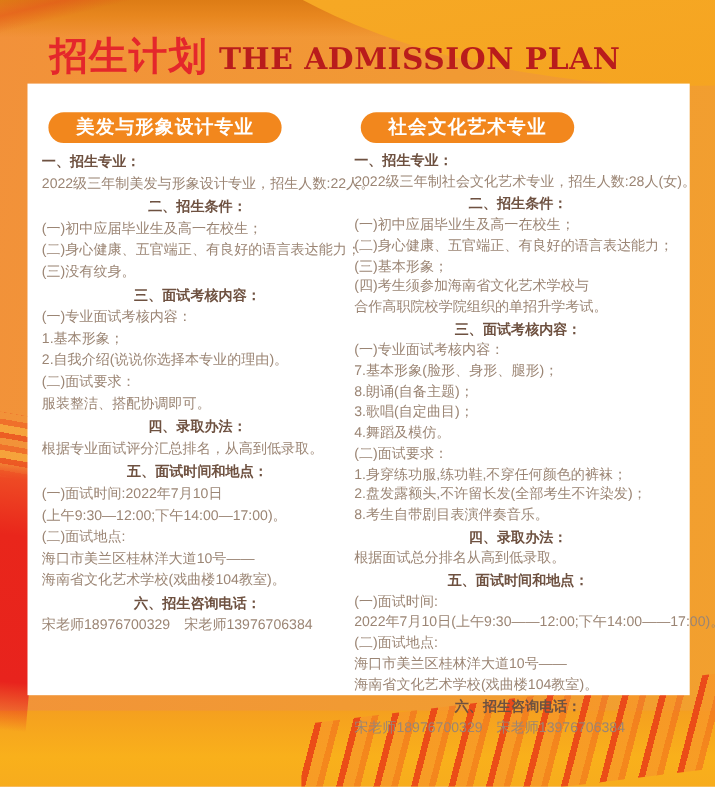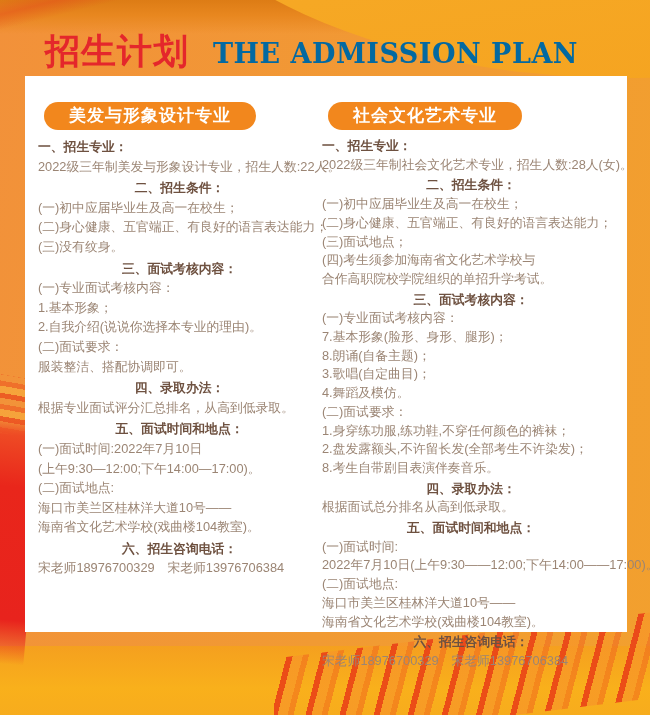--- a/index.html
+++ b/index.html
@@ -49,24 +49,24 @@
     transform:skewY(-7deg);
     background:repeating-linear-gradient(105deg,
       rgba(236,88,28,0) 0 12px,
       rgba(233,60,22,.85) 12px 18px,
       rgba(247,150,40,.75) 18px 28px,
       rgba(240,96,30,.5) 28px 34px);
   }
   
   .title{
     position:absolute;left:45px;top:28px;z-index:4;
-    display:flex;align-items:baseline;gap:24px;white-space:nowrap;
+    display:flex;align-items:baseline;gap:10px;white-space:nowrap;
   }
   .title-cn{font-size:35px;font-weight:900;color:#E4272B;letter-spacing:1px;}
-  .title-en{font-family:"DejaVu Serif",serif;font-size:27px;font-weight:bold;color:#0369a1;letter-spacing:.5px;}
+  .title-en{font-family:"DejaVu Serif",serif;font-size:27px;font-weight:bold;color:#b91c1c;letter-spacing:.5px;}
   
   .card{
     position:absolute;left:25px;top:76px;width:602px;height:556px;z-index:5;
     background:#ffffff;
   }
   .col{position:absolute;top:26px;}
   .col-left{left:13px;width:283px;}
   .col-right{left:297px;width:298px;}
   .pill{
     display:inline-block;margin-left:6px;margin-bottom:7px;
@@ -126,21 +126,21 @@
     <div class="line b">宋老师18976700329　宋老师13976706384</div>
   </div>
 
   <div class="col col-right">
     <div class="pill">社会文化艺术专业</div>
     <div class="line h first">一、招生专业：</div>
     <div class="line b">2022级三年制社会文化艺术专业，招生人数:28人(女)。</div>
     <div class="line h">二、招生条件：</div>
     <div class="line b">(一)初中应届毕业生及高一在校生；</div>
     <div class="line b">(二)身心健康、五官端正、有良好的语言表达能力；</div>
-    <div class="line b">(三)面试地点；</div>
+    <div class="line b">(三)基本形象；</div>
     <div class="line b">(四)考生须参加海南省文化艺术学校与</div>
     <div class="line b">合作高职院校学院组织的单招升学考试。</div>
     <div class="line h">三、面试考核内容：</div>
     <div class="line b">(一)专业面试考核内容：</div>
     <div class="line b">7.基本形象(脸形、身形、腿形)；</div>
     <div class="line b">8.朗诵(自备主题)；</div>
     <div class="line b">3.歌唱(自定曲目)；</div>
     <div class="line b">4.舞蹈及模仿。</div>
     <div class="line b">(二)面试要求：</div>
     <div class="line b">1.身穿练功服,练功鞋,不穿任何颜色的裤袜；</div>

